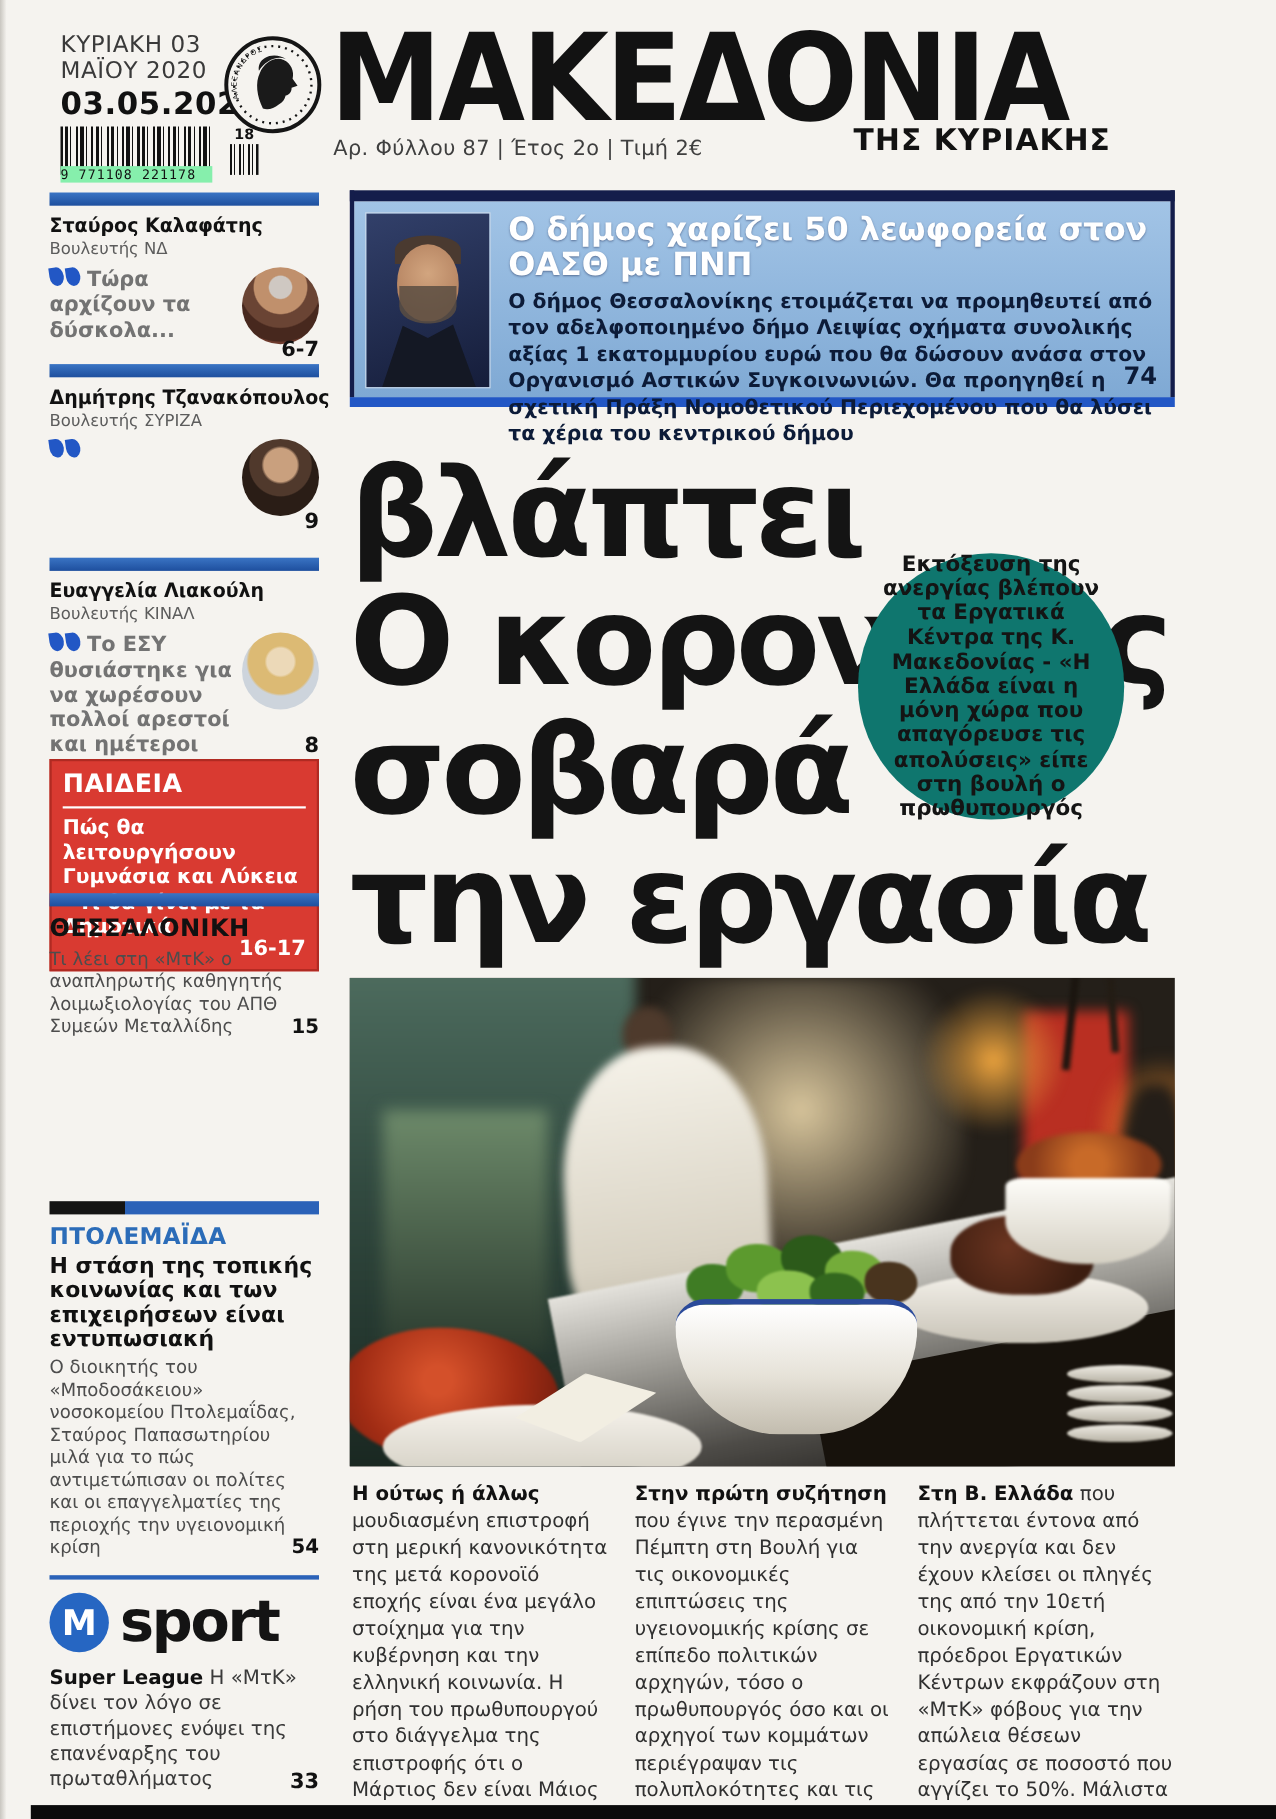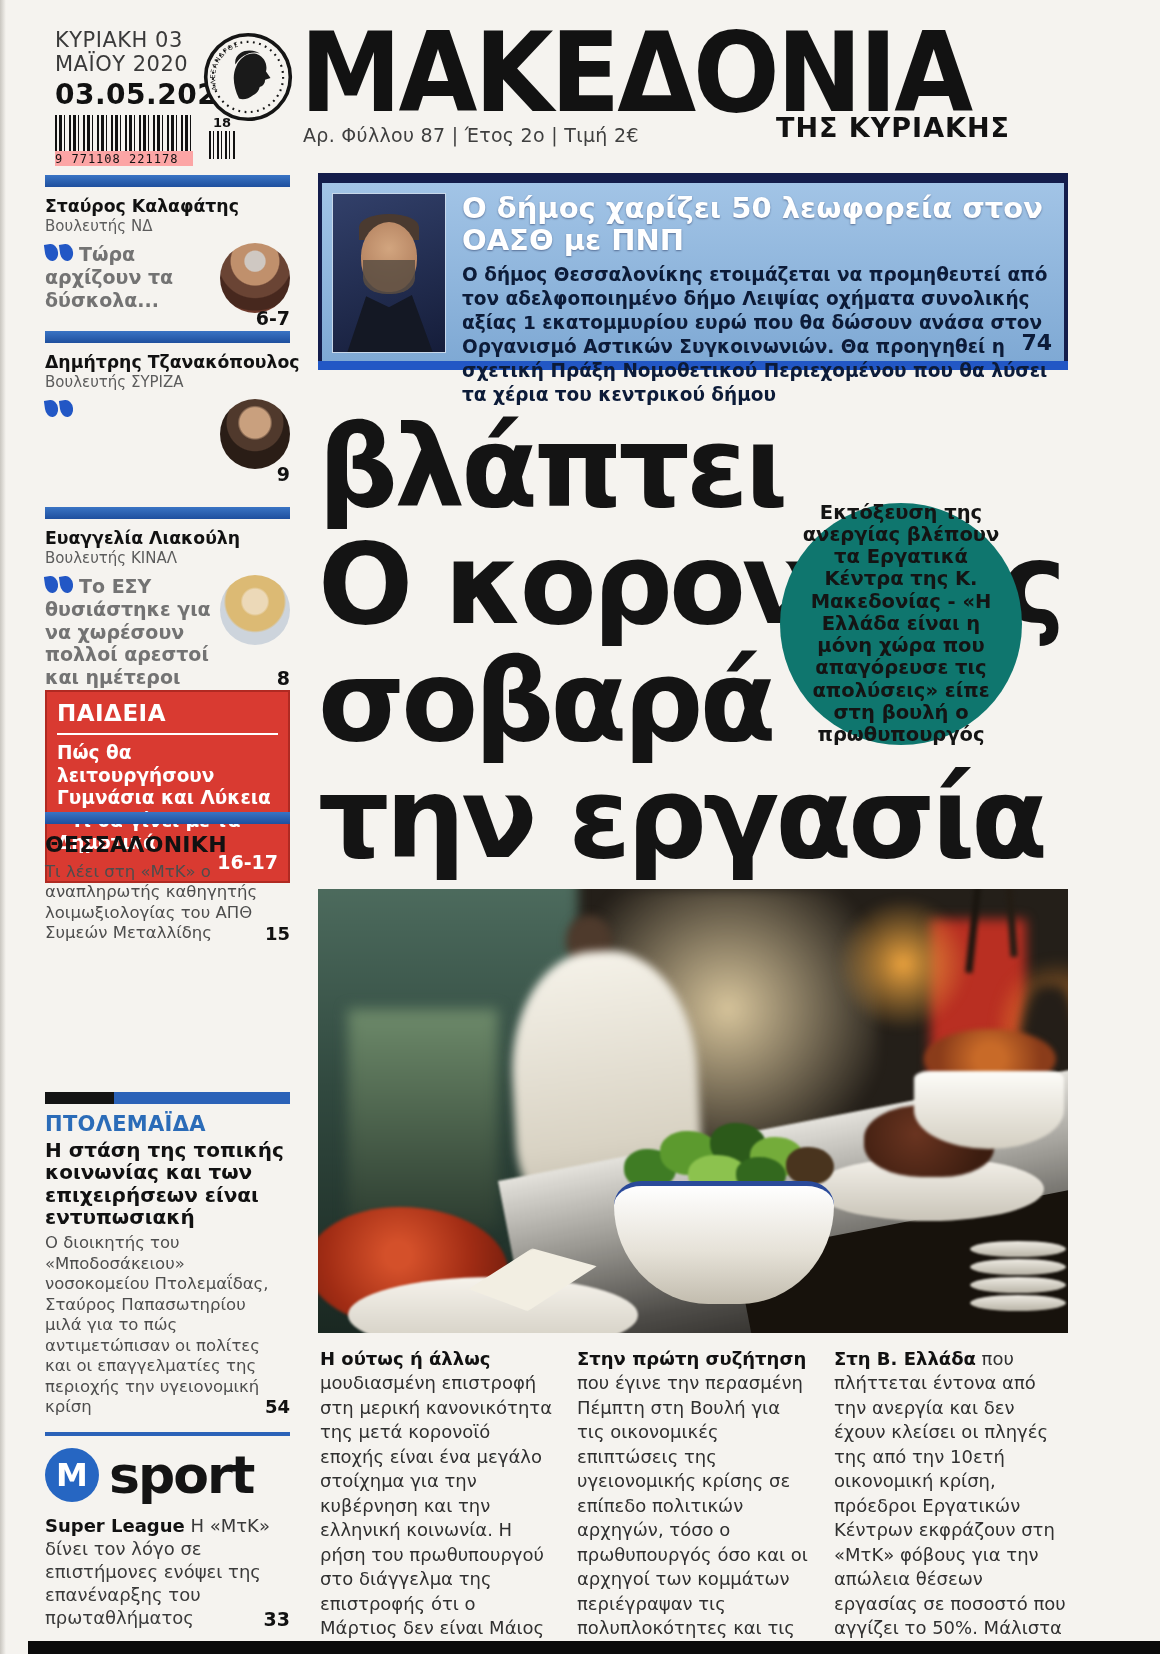--- a/index.html
+++ b/index.html
@@ -16,21 +16,21 @@
   .date-l{font-size:21px;color:#3a3a3a;letter-spacing:.5px;line-height:1.15;}
   .date-num{font-size:28px;font-weight:800;color:#111;margin-top:2px;letter-spacing:.5px;}
   .barcode-row{position:relative;margin-top:4px;height:48px;}
   .barcode{position:absolute;left:0;top:0;width:138px;height:44px;
     background:repeating-linear-gradient(90deg,#111 0 2px,transparent 2px 4px,#111 4px 7px,transparent 7px 9px,#111 9px 10px,transparent 10px 14px);}
   .barcode-sm-wrap{position:absolute;left:150px;top:0;width:34px;text-align:center;}
   .barcode-sm-num{font-size:13px;font-weight:600;color:#111;}
   .barcode-sm{width:26px;height:28px;margin:1px auto 0;
     background:repeating-linear-gradient(90deg,#111 0 2px,transparent 2px 4px,#111 4px 5px,transparent 5px 8px);}
   .barcode-digits{position:absolute;left:0;top:36px;width:138px;font-family:"DejaVu Sans Mono",monospace;
-    font-size:12px;background:#fca5a5;padding-top:1px;letter-spacing:1px;color:#111;white-space:nowrap;}
+    font-size:12px;background:#86efac;padding-top:1px;letter-spacing:1px;color:#111;white-space:nowrap;}
   .coin{position:absolute;left:203px;top:32px;width:90px;height:90px;}
   .paper-title{position:absolute;left:300px;top:8px;width:720px;
     font-size:102px;font-weight:800;letter-spacing:-3px;color:#121212;white-space:nowrap;
     transform:scaleY(1.08);transform-origin:left top;}
   .paper-subtitle{position:absolute;left:760px;top:112px;width:250px;text-align:right;
     font-size:27px;font-weight:800;letter-spacing:1px;color:#121212;}
   .issue-line{position:absolute;left:303px;top:124px;font-size:19px;color:#3f3f3f;letter-spacing:.3px;}
   
   .sidebar{position:absolute;left:45px;top:175px;width:245px;height:1468px;}
   .sb{position:absolute;left:0;width:245px;}

